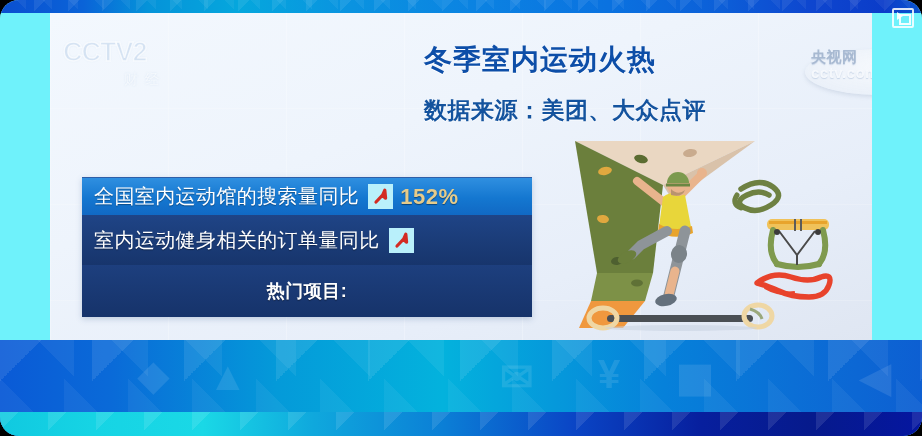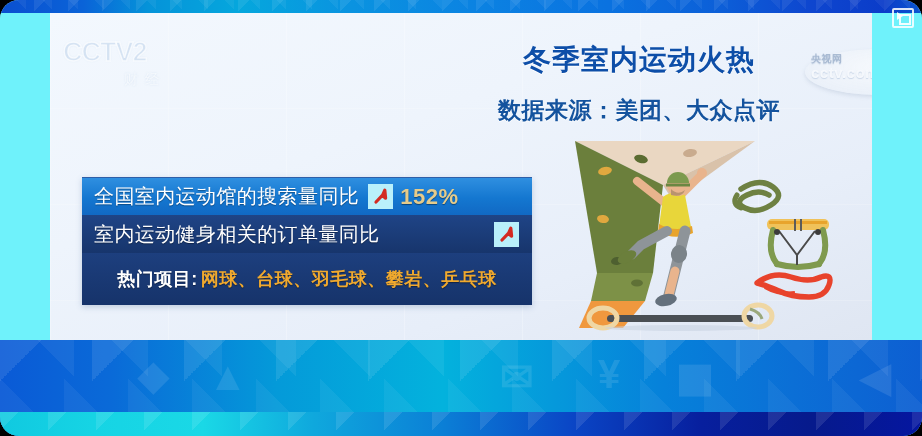--- a/index.html
+++ b/index.html
@@ -63,21 +63,21 @@
   }
   .cctv-logo .sub {
     margin-top:3px; font-size:14px; letter-spacing:7px;
     color:rgba(255,255,255,.85);
     text-shadow:0 0 2px rgba(140,175,215,.5);
     text-align:center; padding-left:16px;
   }
 
   
   .headline {
-    position:absolute; right:18px; top:30px; text-align:center;
+    position:absolute; right:18px; top:30px; text-align:left;
     width:430px;
   }
   .headline .title {
     font-size:28px; font-weight:700; color:#0d4ea8; letter-spacing:1px;
     text-shadow:0 1px 0 rgba(255,255,255,.9);
     line-height:1.2;
   }
   .headline .source {
     margin-top:18px; font-size:23px; font-weight:700;
     color:#14539e; letter-spacing:.5px;
@@ -94,21 +94,21 @@
     border-radius:50%;
     background:radial-gradient(ellipse at 50% 40%,rgba(255,255,255,.92),rgba(226,234,244,.75));
     box-shadow:0 2px 4px rgba(120,140,170,.35);
   }
   .net-watermark .wm-text{
     position:absolute; left:6px; top:6px; right:4px;
     font-size:15px; font-weight:700; color:rgba(255,255,255,.95);
     letter-spacing:.5px; line-height:1.05;
     text-shadow:0 1px 1px rgba(120,150,190,.5);
   }
-  .net-watermark .wm-cn{ font-size:10px; color:rgba(120,145,180,.9); }
+  .net-watermark .wm-cn{ font-size:15px; color:rgba(120,145,180,.9); }
 
   
   .since {
     position:absolute; left:38px; top:112px;
     font-size:21px; color:#2f3e55; letter-spacing:1px;
     text-shadow:0 1px 0 rgba(255,255,255,.8);
   }
 
   .stat-stack{
     position:absolute; left:32px; top:164px; width:450px;
@@ -117,22 +117,21 @@
   .stat-row{
     position:relative; display:flex; align-items:center;
     height:38px; padding:0 6px 0 12px; white-space:nowrap;
   }
   .stat-row.r1{
     background:linear-gradient(180deg,#2f8fe0 0%,#1477d0 55%,#1169c4 100%);
     border-top:1px solid #2e5fa8;
   }
   .stat-row.r2{
     background:linear-gradient(180deg,#1f4486 0%,#17356c 100%);
-    height:38px;
-    justify-content:space-between;
+    height:50px;
   }
   .stat-row.r3{
     background:linear-gradient(180deg,#1d3f7e 0%,#16336a 100%);
     height:52px; justify-content:center; padding:0;
   }
   .stat-row .label{
     font-size:20px; color:#ffffff; letter-spacing:.4px;
     text-shadow:0 1px 1px rgba(0,0,0,.35);
   }
   .arrow-box{
@@ -259,21 +258,20 @@
         <span class="label">室内运动健身相关的订单量同比</span>
         <span class="arrow-box">
           <svg width="19" height="19" viewBox="0 0 19 19" aria-hidden="true">
             <path d="M5 15 L13.2 6.4 M13.8 3.2 L14.6 11.2 L11.4 8.6 Z" fill="#d32b23" stroke="#d32b23" stroke-width="3.2" stroke-linejoin="round" stroke-linecap="round"></path>
           </svg>
         </span>
       </div>
 
       <div class="stat-row r3">
         <span class="hot-label">热门项目:</span>
-        <span class="hot-items">网球、台球、羽毛球、攀岩、乒乓球</span>
       </div>
 
     </div>
 
     <div class="illus">
       <svg viewBox="0 0 320 210" aria-hidden="true">
 
         <polygon points="30,18 210,18 118,62" fill="#ead7c2"></polygon>
         <polygon points="118,62 210,18 128,78" fill="#d9c2aa"></polygon>
 

